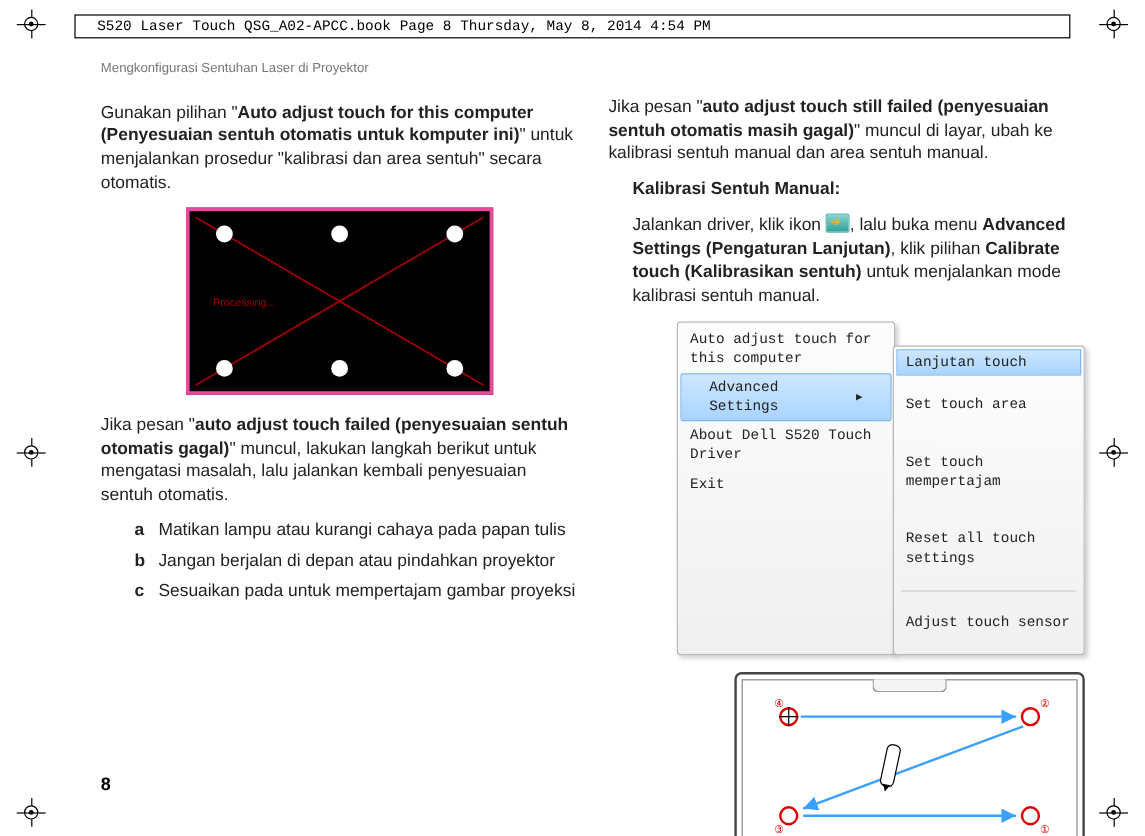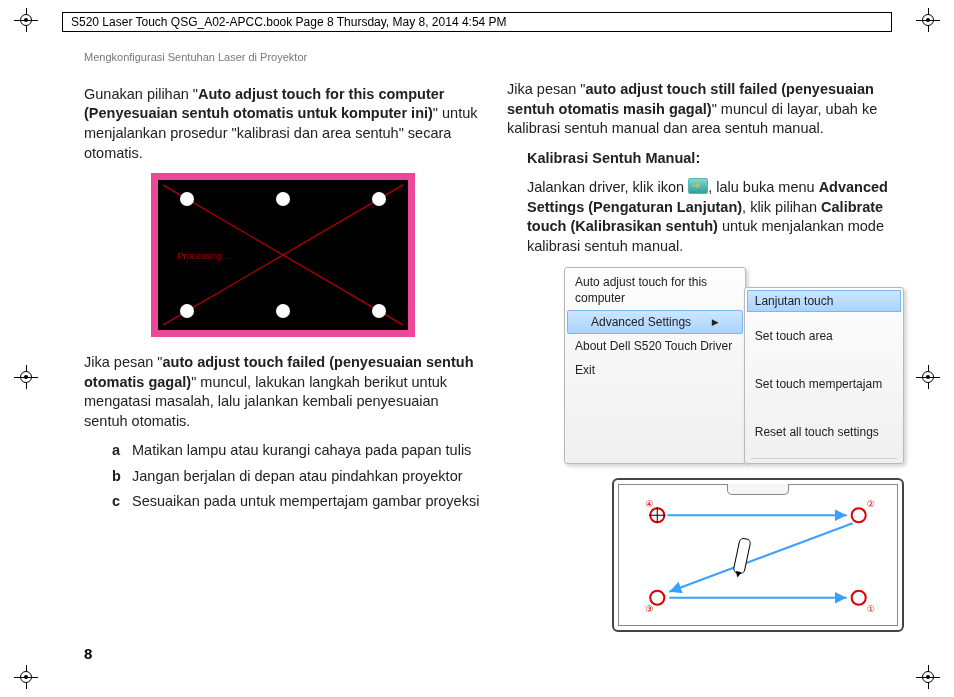--- a/index.html
+++ b/index.html
@@ -5,41 +5,41 @@
 html,body{margin:0;padding:0;background:#fff}
 body{width:954px;height:697px;position:relative;font-family:"Segoe UI",Arial,sans-serif;color:#000}
 .crop-mark{position:absolute;width:24px;height:24px}
 .crop-mark::before,.crop-mark::after{content:"";position:absolute;background:#000}
 .crop-mark::before{left:50%;top:0;width:1px;height:100%}
 .crop-mark::after{top:50%;left:0;height:1px;width:100%}
 .crop-mark .dot{position:absolute;width:10px;height:10px;border:1px solid #000;border-radius:50%;background:#fff;left:50%;top:50%;transform:translate(-50%,-50%)}
 .crop-mark .dot::after{content:"";position:absolute;left:50%;top:50%;width:4px;height:4px;background:#000;border-radius:50%;transform:translate(-50%,-50%)}
 .cm-tl{left:14px;top:8px}.cm-tr{right:14px;top:8px}.cm-bl{left:14px;bottom:8px}.cm-br{right:14px;bottom:8px}
 .cm-ml{left:14px;top:50%;transform:translateY(16px)}.cm-mr{right:14px;top:50%;transform:translateY(16px)}
-.book-header{position:absolute;left:62px;top:12px;right:62px;font-family:Liberation Sans, sans-serif;font-size:12px;border:1px solid #000;padding:2px 8px;color:#000}
+.book-header{position:absolute;left:62px;top:12px;right:62px;font-family:Liberation Mono, monospace;font-size:12px;border:1px solid #000;padding:2px 18px;color:#000}
 .page{position:absolute;left:84px;right:50px;top:50px;bottom:35px;display:flex;gap:26px}
 .section-title{font-size:11px;color:#777;margin-bottom:20px}
 .col{flex:1;font-size:14.5px;line-height:1.35;color:#222}
 .col p{margin:0 0 10px 0}
 b{font-weight:700}
 ol.alpha{list-style:none;padding:0;margin:0 0 0 28px}
 ol.alpha li{display:flex;margin-bottom:6px}
 ol.alpha li .lab{font-weight:700;width:20px;flex-shrink:0}
 .pagenum{position:absolute;left:84px;bottom:35px;font-weight:700;font-size:15px}
 
 
-.fig1{width:250px;height:150px;background:#000;position:relative;margin:8px auto 16px auto;border:7px solid #ec4899}
+.fig1{width:250px;height:150px;background:#000;position:relative;margin:8px auto 16px auto;border:3px solid #ec4899}
 .fig1 svg{position:absolute;inset:0}
 .fdot{position:absolute;width:14px;height:14px;border-radius:50%;background:#fff}
 .fdot.tl{left:22px;top:12px}.fdot.tc{left:118px;top:12px}.fdot.tr{right:22px;top:12px}
 .fdot.bl{left:22px;bottom:12px}.fdot.bc{left:118px;bottom:12px}.fdot.br{right:22px;bottom:12px}
 .fig1 .lbl{position:absolute;left:20px;top:70px;color:#a00;font-size:9px}
 
 
-.fig-menu{width:340px;margin:8px 0 14px auto;font-family:Liberation Sans, sans-serif;font-size:12px}
+.fig-menu{width:340px;margin:8px 0 14px auto;font-family:Liberation Mono, monospace;font-size:12px}
 .fig-menu .row{display:flex}
 .menu-left{width:180px;background:linear-gradient(#fdfdfd,#f0f0f0);border:1px solid #b9b9b9;border-radius:3px;padding:2px;box-shadow:2px 2px 4px rgba(0,0,0,0.2)}
 .menu-left .mi{padding:4px 8px;border-radius:2px;display:flex;justify-content:space-between;align-items:center}
 .menu-left .mi.sel{background:linear-gradient(#cde6ff,#a9d4ff);border:1px solid #7eb6f0;padding:3px 23px}
 .arrow{font-size:9px;margin-left:6px}
 .menu-right{width:158px;background:linear-gradient(#fdfdfd,#f0f0f0);border:1px solid #b9b9b9;border-radius:3px;padding:2px;box-shadow:2px 2px 4px rgba(0,0,0,0.2);margin-left:-2px;margin-top:20px}
 .menu-right .mi{padding:16px 8px}
 .menu-right .mi.sel{background:linear-gradient(#cde6ff,#a9d4ff);border:1px solid #7eb6f0;padding:2px 7px}
 .menu-right .sep{height:1px;background:#d0d0d0;margin:2px 4px}
 
@@ -144,20 +144,21 @@
             </div>
           <div class="mi">About Dell S520 Touch Driver</div>
           <div class="mi">Exit</div>
         </div>
         <div class="menu-right">
           <div class="mi sel">Lanjutan touch</div>
           <div class="mi">Set touch area</div>
           <div class="mi">Set touch mempertajam</div>
           <div class="mi">Reset all touch settings</div>
           <div class="sep"></div>
+          <div class="mi">Adjust touch sensor</div>
         </div>
       </div>
     </div>
 
     <div class="fig-cal">
       <div class="screen cal">
         <div class="pill"></div>
         <svg viewBox="0 0 276 140">
           <defs>
             <marker id="arr" markerWidth="8" markerHeight="8" refX="6" refY="3" orient="auto">

